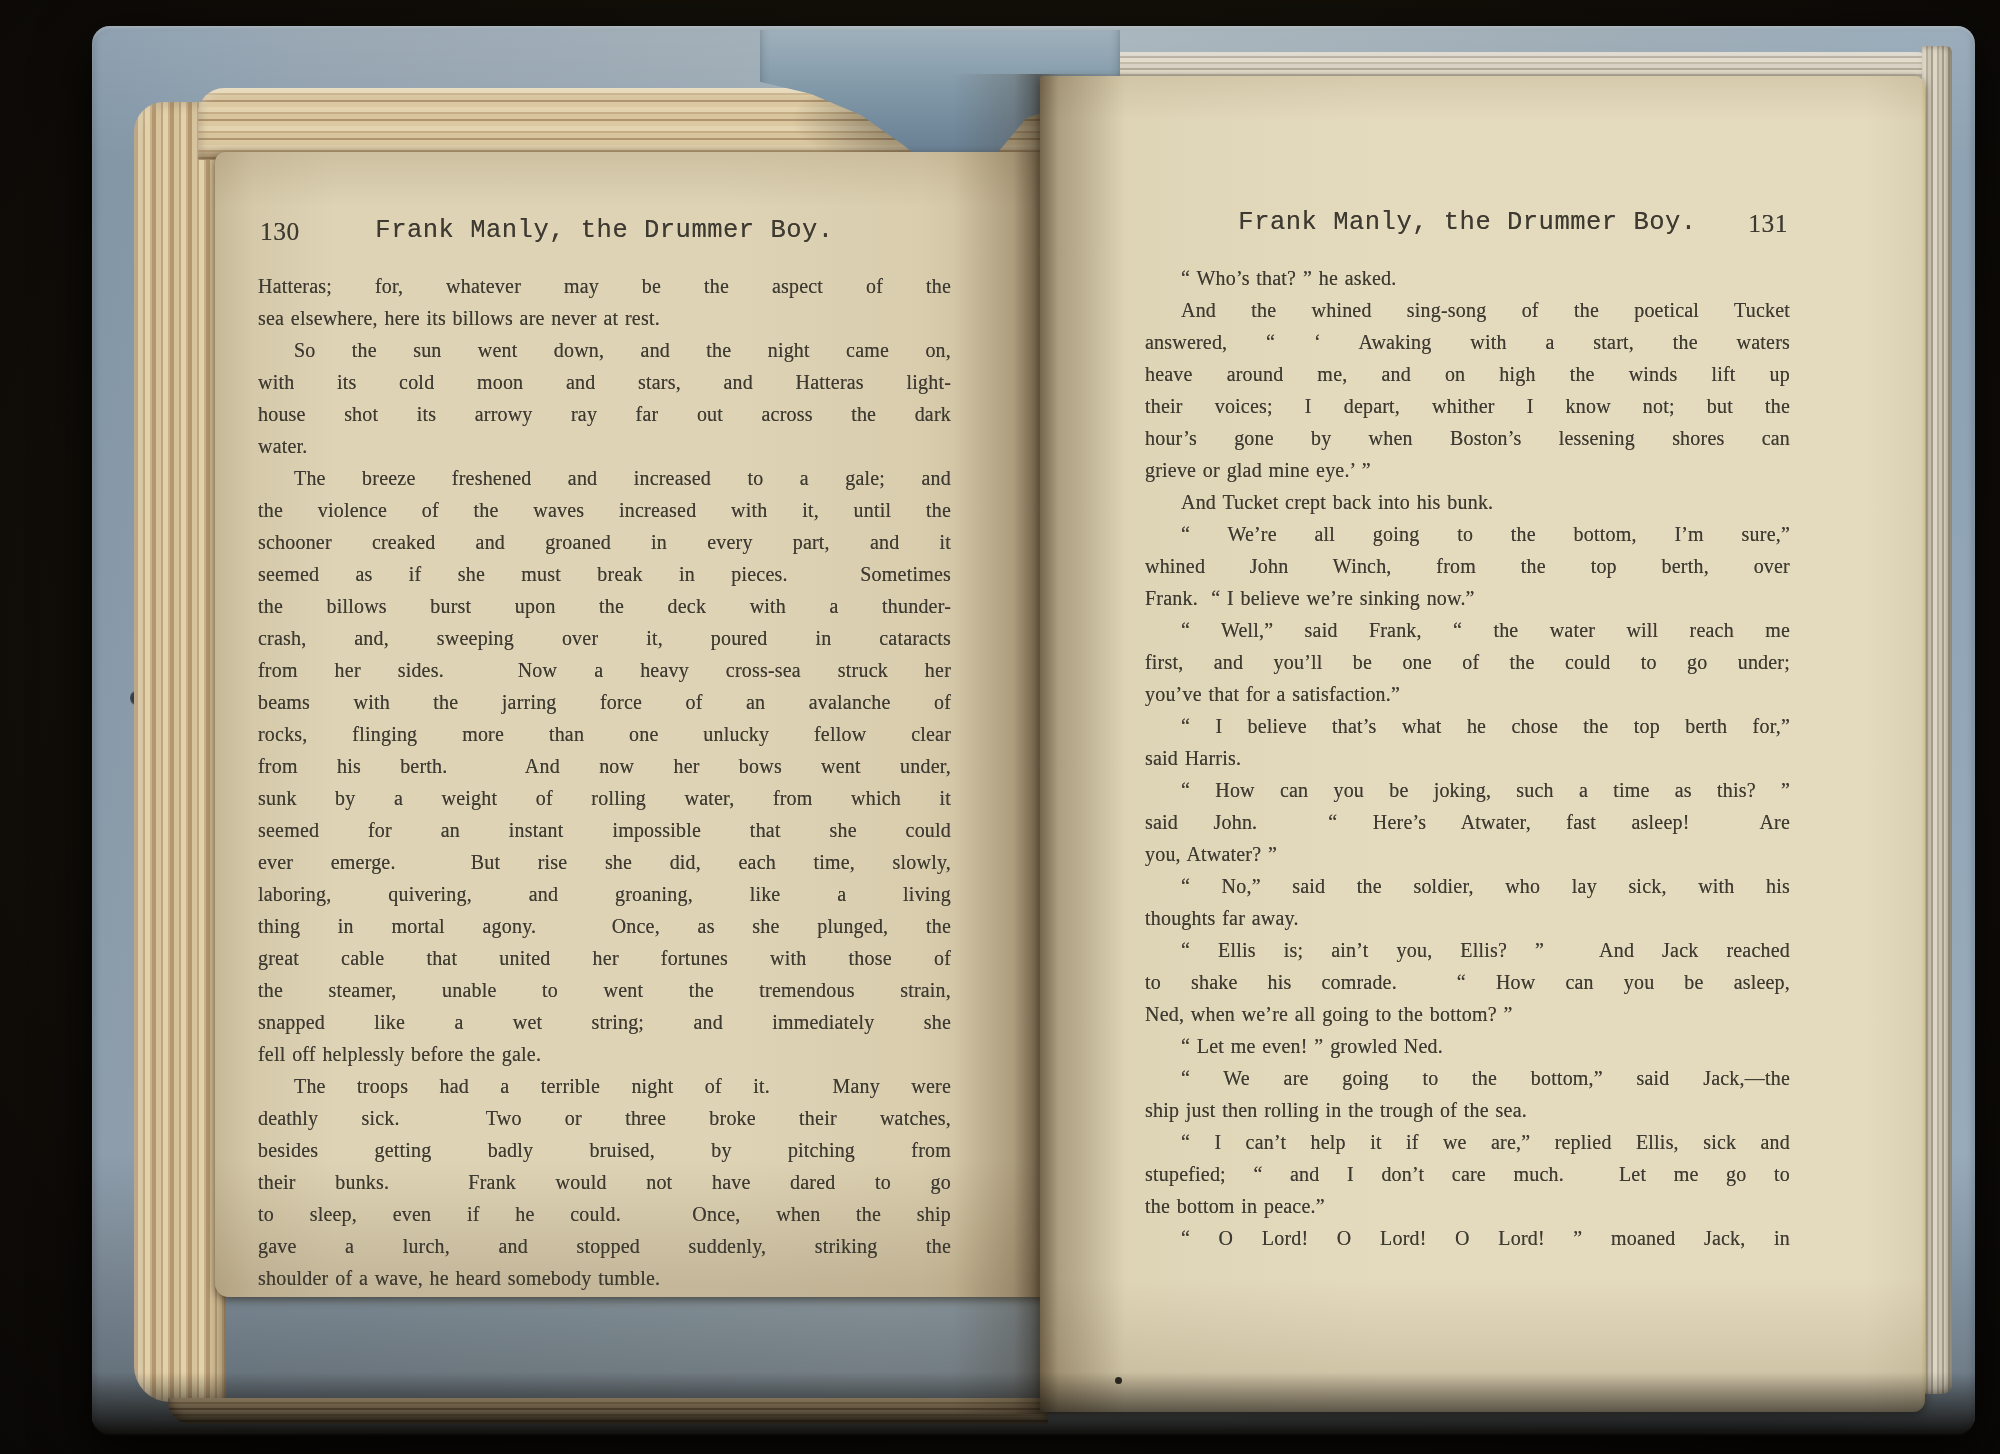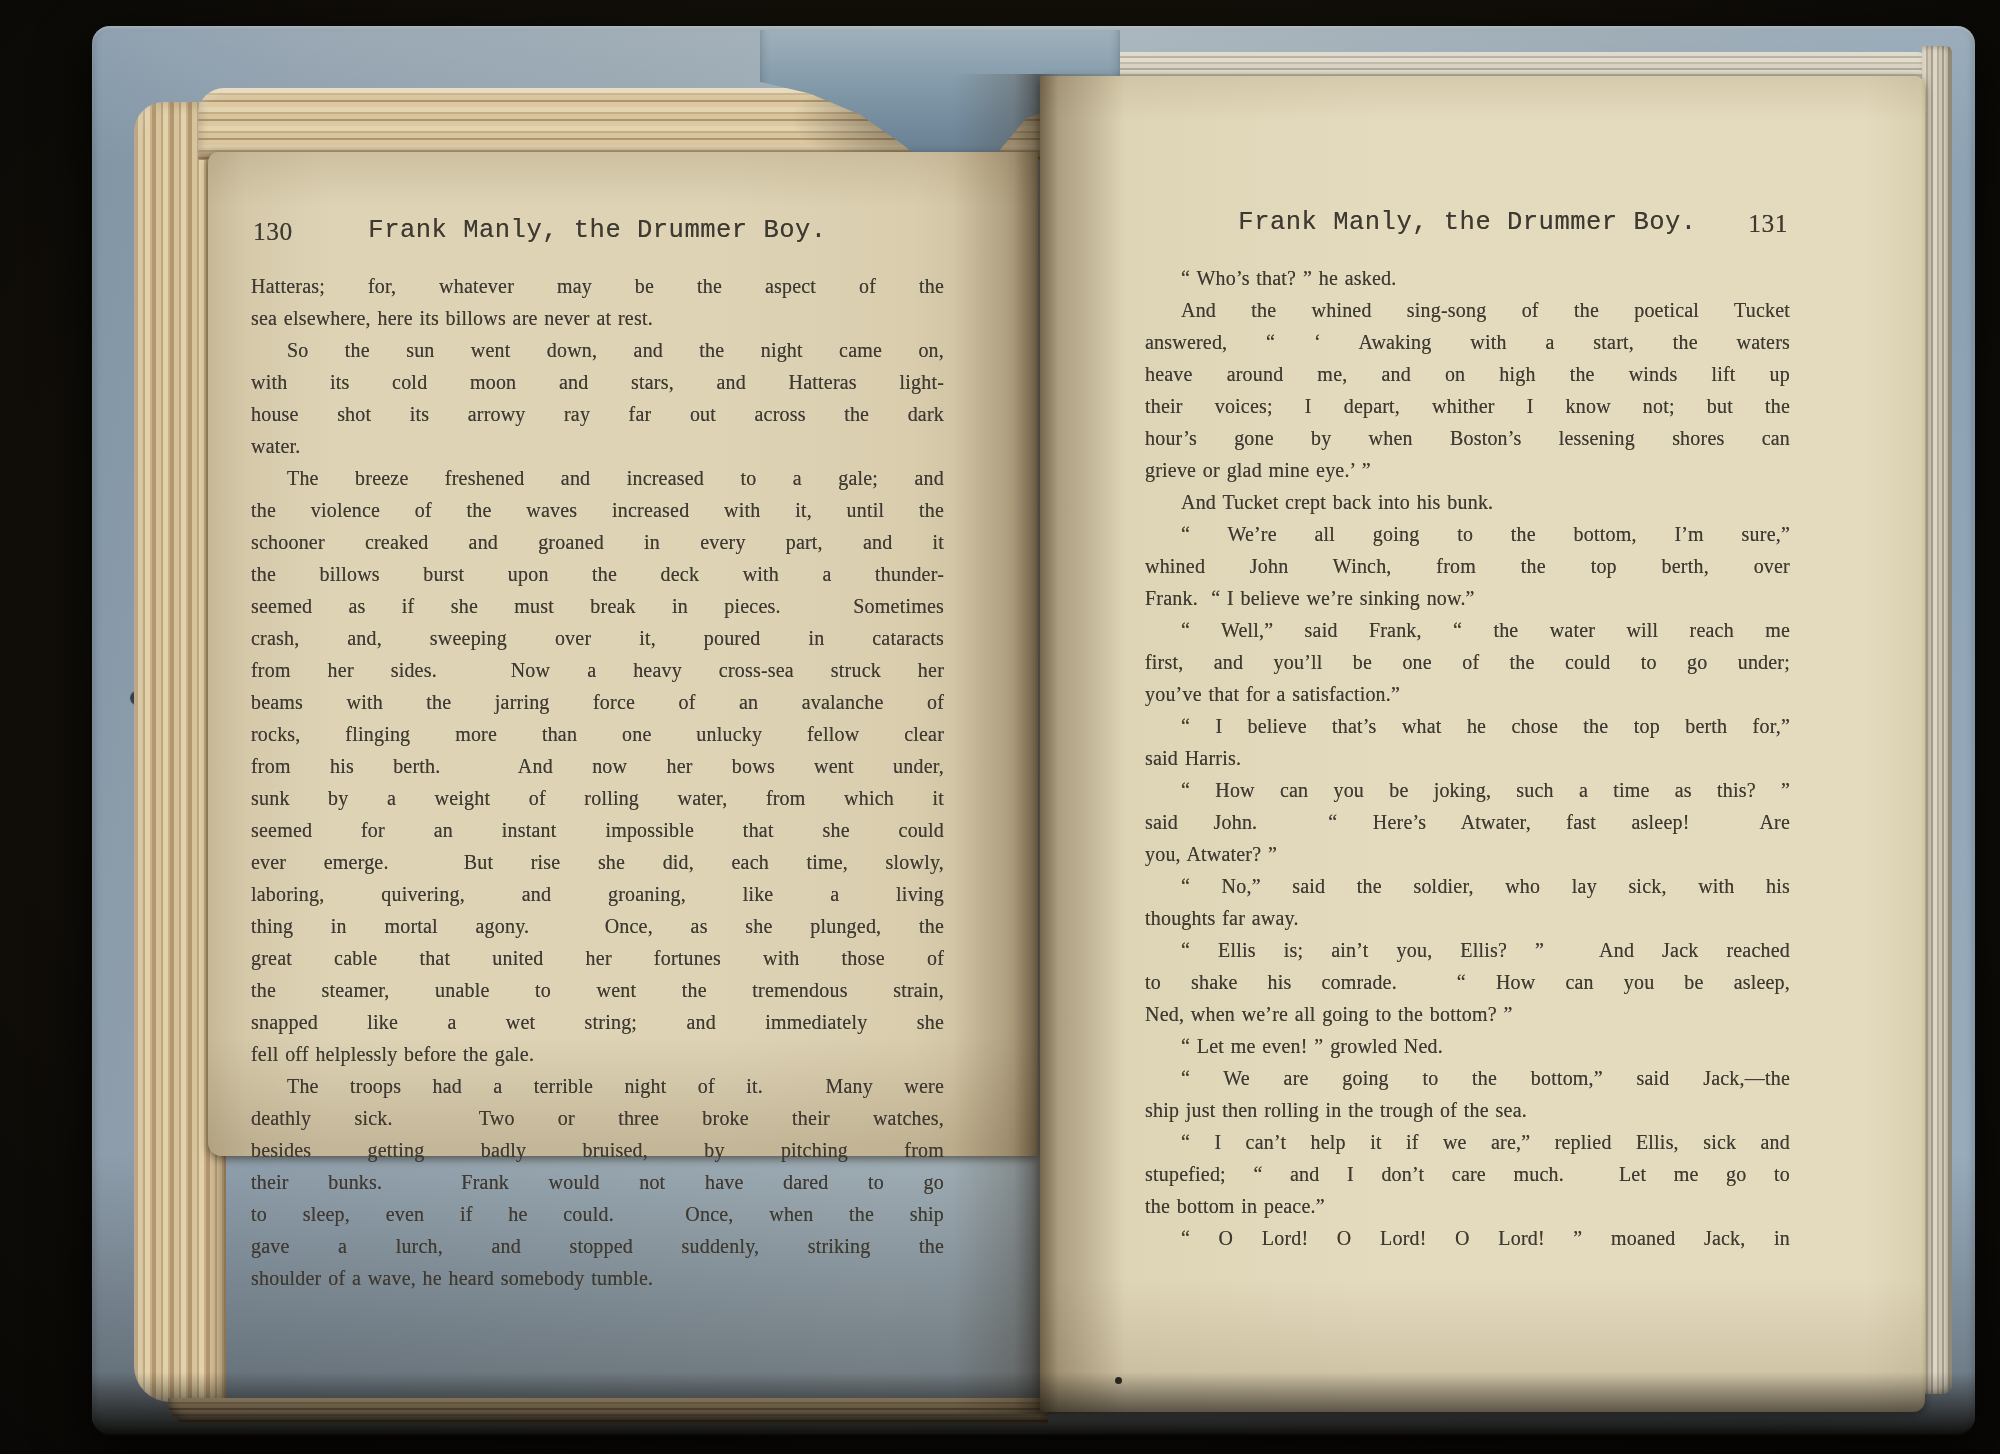--- a/index.html
+++ b/index.html
@@ -76,21 +76,21 @@
   .edges-right{
     position:absolute;left:1922px;top:46px;width:30px;height:1348px;
     border-top-right-radius:6px;border-bottom-right-radius:10px;
     background:repeating-linear-gradient(to right,
       #ddd6c6 0 4px, #b5ad9b 4px 6px, #cfc7b5 6px 9px, #a89f8d 9px 11px);
     box-shadow:inset -4px 0 6px rgba(60,52,38,.5);
   }
   
   .page{position:absolute;}
   .page-left{
-    left:208px;top:152px;width:830px;height:1004px;
+    left:215px;top:152px;width:830px;height:1145px;
     border-radius:10px 3px 3px 14px;
     background:
       linear-gradient(to bottom, rgba(120,95,60,.16), rgba(0,0,0,0) 55px, rgba(0,0,0,0) 88%, rgba(105,82,52,.22) 99%),
       linear-gradient(to right, #c6b897 0, #d5c9aa 38px, var(--c-paper_left,#ded3b5) 120px,
                       var(--c-paper_left,#ded3b5) 62%, #d9cdae 85%, #cbbc9a 96%, #b5a17d 100%);
     box-shadow:0 3px 8px rgba(30,20,8,.55);
   }
   .page-right{
     left:1040px;top:76px;width:885px;height:1336px;
     border-radius:3px 10px 12px 4px;
@@ -165,22 +165,22 @@
       <div class="body-text">
           <div class="line">Hatteras; for, whatever may be the aspect of the</div>
           <div class="line para-end">sea elsewhere, here its billows are never at rest.</div>
           <div class="line indent">So the sun went down, and the night came on,</div>
           <div class="line">with its cold moon and stars, and Hatteras light-</div>
           <div class="line">house shot its arrowy ray far out across the dark</div>
           <div class="line para-end">water.</div>
           <div class="line indent">The breeze freshened and increased to a gale; and</div>
           <div class="line">the violence of the waves increased with it, until the</div>
           <div class="line">schooner creaked and groaned in every part, and it</div>
+          <div class="line">seemed as if she must break in pieces.  Sometimes</div>
           <div class="line">the billows burst upon the deck with a thunder-</div>
-          <div class="line">seemed as if she must break in pieces.  Sometimes</div>
           <div class="line">crash, and, sweeping over it, poured in cataracts</div>
           <div class="line">from her sides.  Now a heavy cross-sea struck her</div>
           <div class="line">beams with the jarring force of an avalanche of</div>
           <div class="line">rocks, flinging more than one unlucky fellow clear</div>
           <div class="line">from his berth.  And now her bows went under,</div>
           <div class="line">sunk by a weight of rolling water, from which it</div>
           <div class="line">seemed for an instant impossible that she could</div>
           <div class="line">ever emerge.  But rise she did, each time, slowly,</div>
           <div class="line">laboring, quivering, and groaning, like a living</div>
           <div class="line">thing in mortal agony.  Once, as she plunged, the</div>

